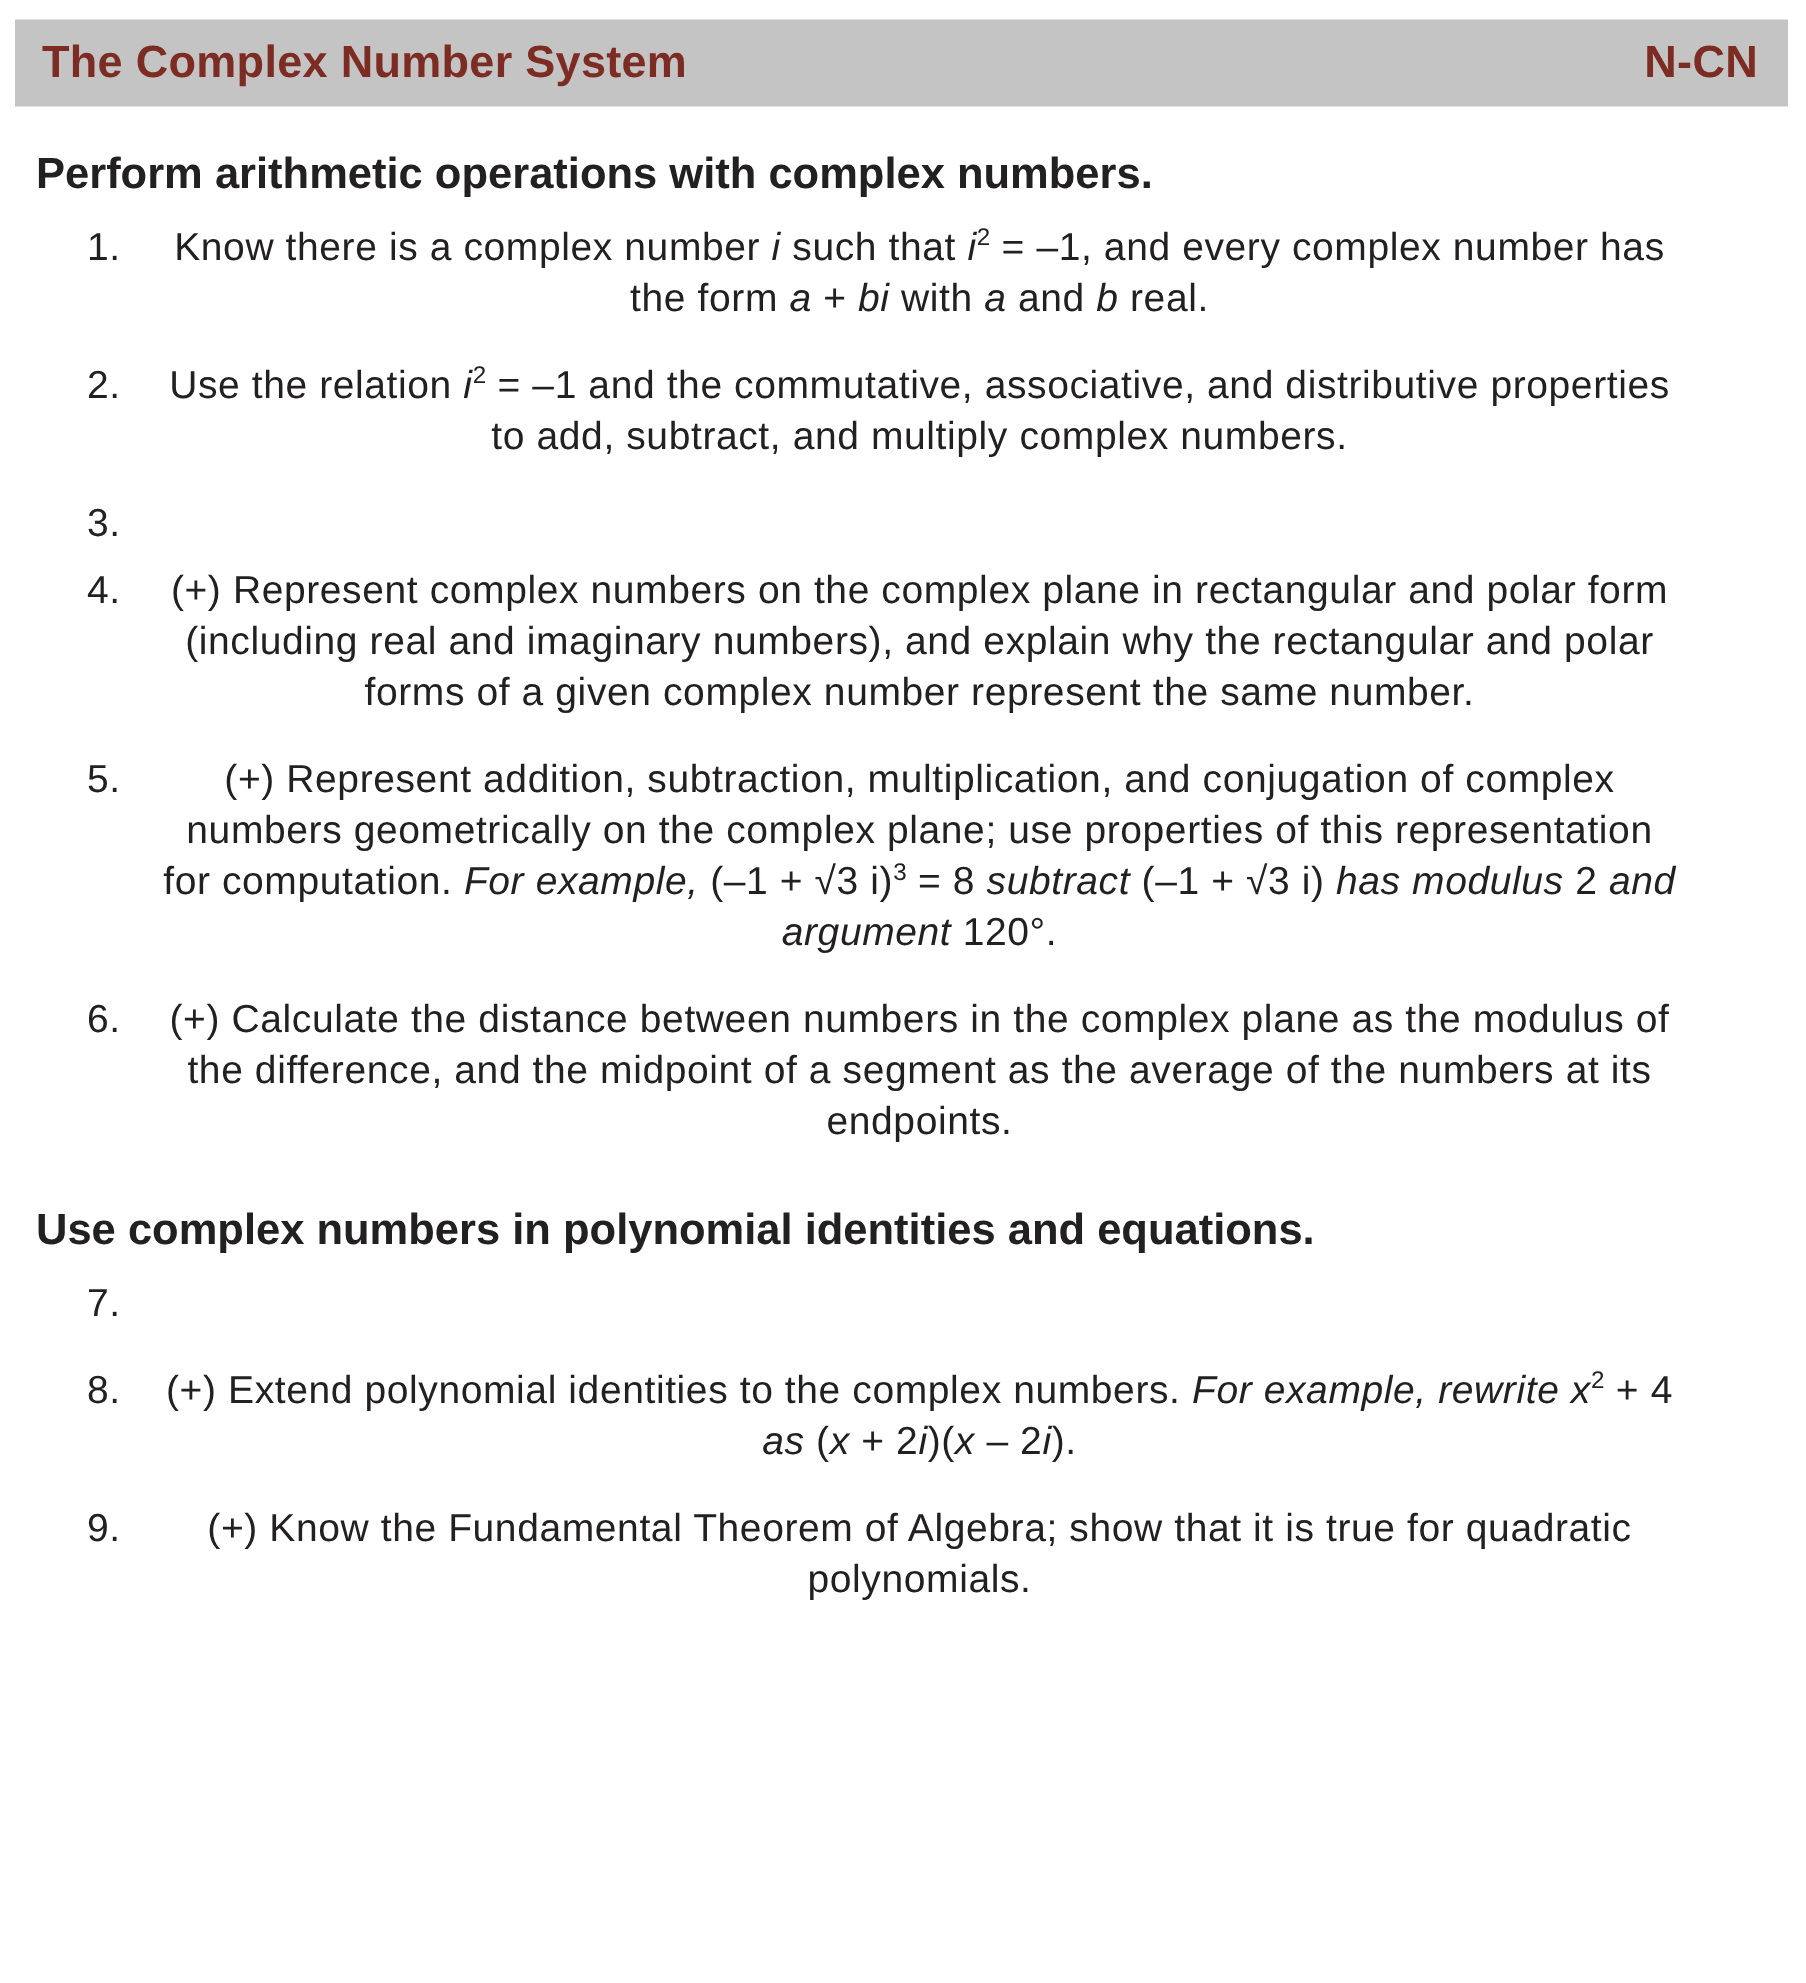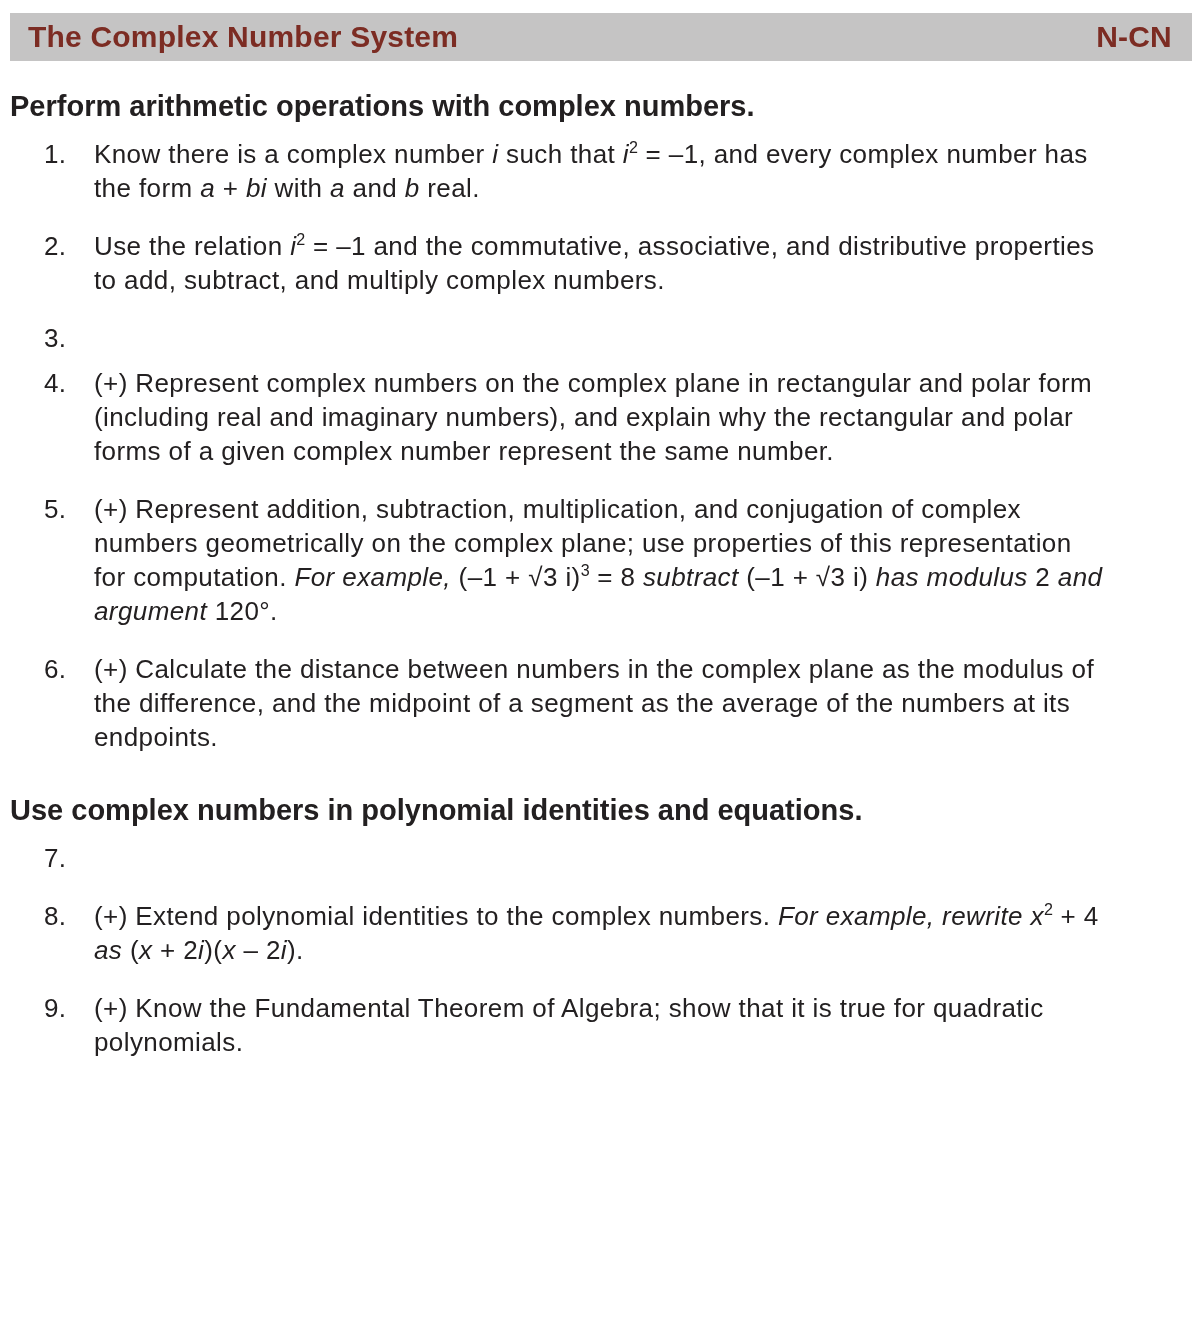--- a/index.html
+++ b/index.html
@@ -13,36 +13,36 @@
     background: #ffffff;
     width: 1204px;
   }
   body {
     min-height: 1322px;
     font-family: "Liberation Sans", sans-serif;
     color: var(--body-text);
   }
   .header-bar {
     margin: 13px 12px 0 10px;
-    height: 48px;
+    height: 58px;
     background: var(--header-bg);
     display: flex;
     align-items: center;
     justify-content: space-between;
     padding: 0 20px 0 18px;
   }
   .header-bar .title,
   .header-bar .code {
     font-size: 30px;
     font-weight: 700;
     color: var(--header-text);
     letter-spacing: 0.2px;
   }
   .content {
-    padding: 0 40px 20px 10px;
+    padding: 0 40px 20px 24px;
   }
   .section-heading {
     font-size: 29px;
     font-weight: 700;
     line-height: 40px;
     margin: 36px 0 0 0;
     max-width: 1060px;
     color: var(--body-text);
   }
   .section:first-child .section-heading { margin-top: 25px; }
@@ -59,20 +59,21 @@
     letter-spacing: 0.4px;
   }
   .items .item:first-child { margin-top: 11px; }
   .item-num {
     flex: 0 0 50px;
     width: 50px;
   }
   .item-text {
     max-width: 1010px;
     white-space: pre-wrap;
+    text-align: center;
   }
   .item-text sup {
     font-size: 62%;
     line-height: 0;
     vertical-align: super;
     letter-spacing: 0;
   }
   .item-text i { font-style: italic; }
 </style>
 </head>

